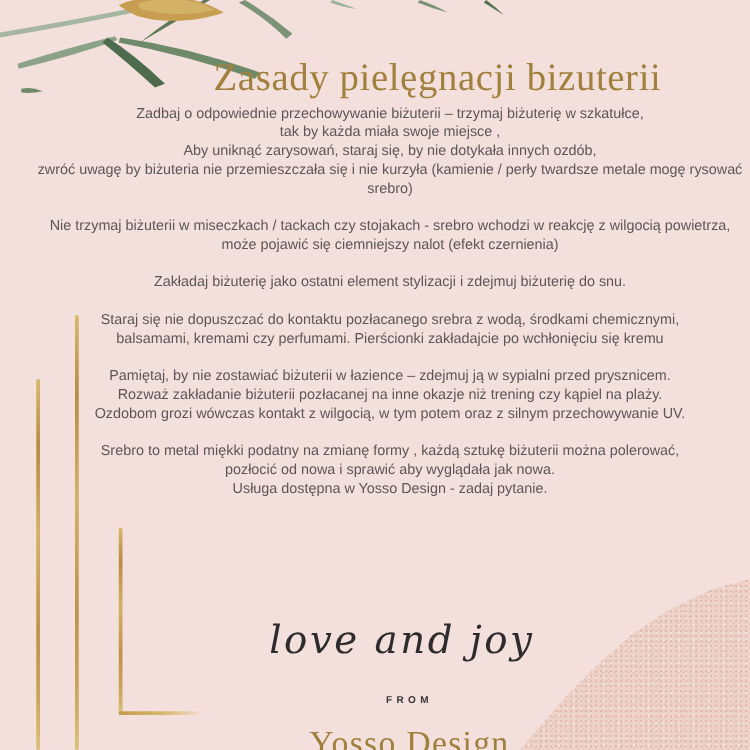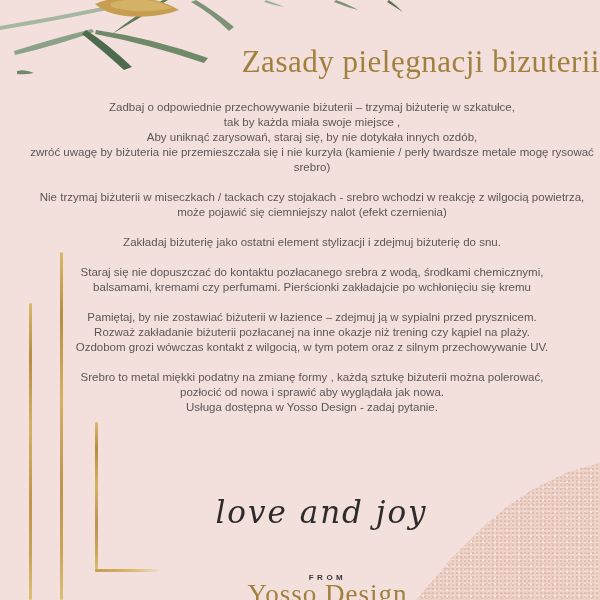--- a/index.html
+++ b/index.html
@@ -34,41 +34,41 @@
   }
   .glitter-sheen {
     position:absolute; inset:0;
     clip-path: polygon(416px 600px, 600px 463px, 600px 600px);
     background:linear-gradient(135deg, transparent 42%, rgba(248,234,229,0.55) 52%, transparent 64%);
   }
 
   
   .title {
     position:absolute; top:24px; left:100px; right:0;
-    text-align:right;
+    text-align:center;
     font-family:"Liberation Serif", serif; font-weight:400;
     font-size:31px; line-height:1.1; color:#a1803e; letter-spacing:0.5px;
   }
   .body-text {
     position:absolute; top:84px; left:24px; right:0;
     text-align:center; color:#5d5557;
-    font-size:11.5px; line-height:15px;margin-top:16px;
+    font-size:11.5px; line-height:15px;
   }
   .para { margin:0; }
   .para + .para { margin-top:15px; }
   .line { display:block; }
 
   .script-sign {
     position:absolute; top:494px; left:55px; right:12px;
     text-align:center;
     font-family:"DejaVu Serif", serif; font-style:italic;
     font-size:31px; color:#2e2b2d; letter-spacing:2px;
   }
   .from-label {
-    position:absolute; top:573px; left:55px; right:0;
+    position:absolute; top:555px; left:55px; right:0;
     text-align:center;
     font-size:8px; font-weight:bold; letter-spacing:3.5px; color:#3a3637;
   }
   .brand-name {
     position:absolute; top:579px; left:55px; right:0;
     text-align:center;
     font-family:"Liberation Serif", serif;
     font-size:27px; color:#a1803e; letter-spacing:1px;
   }
 </style>

